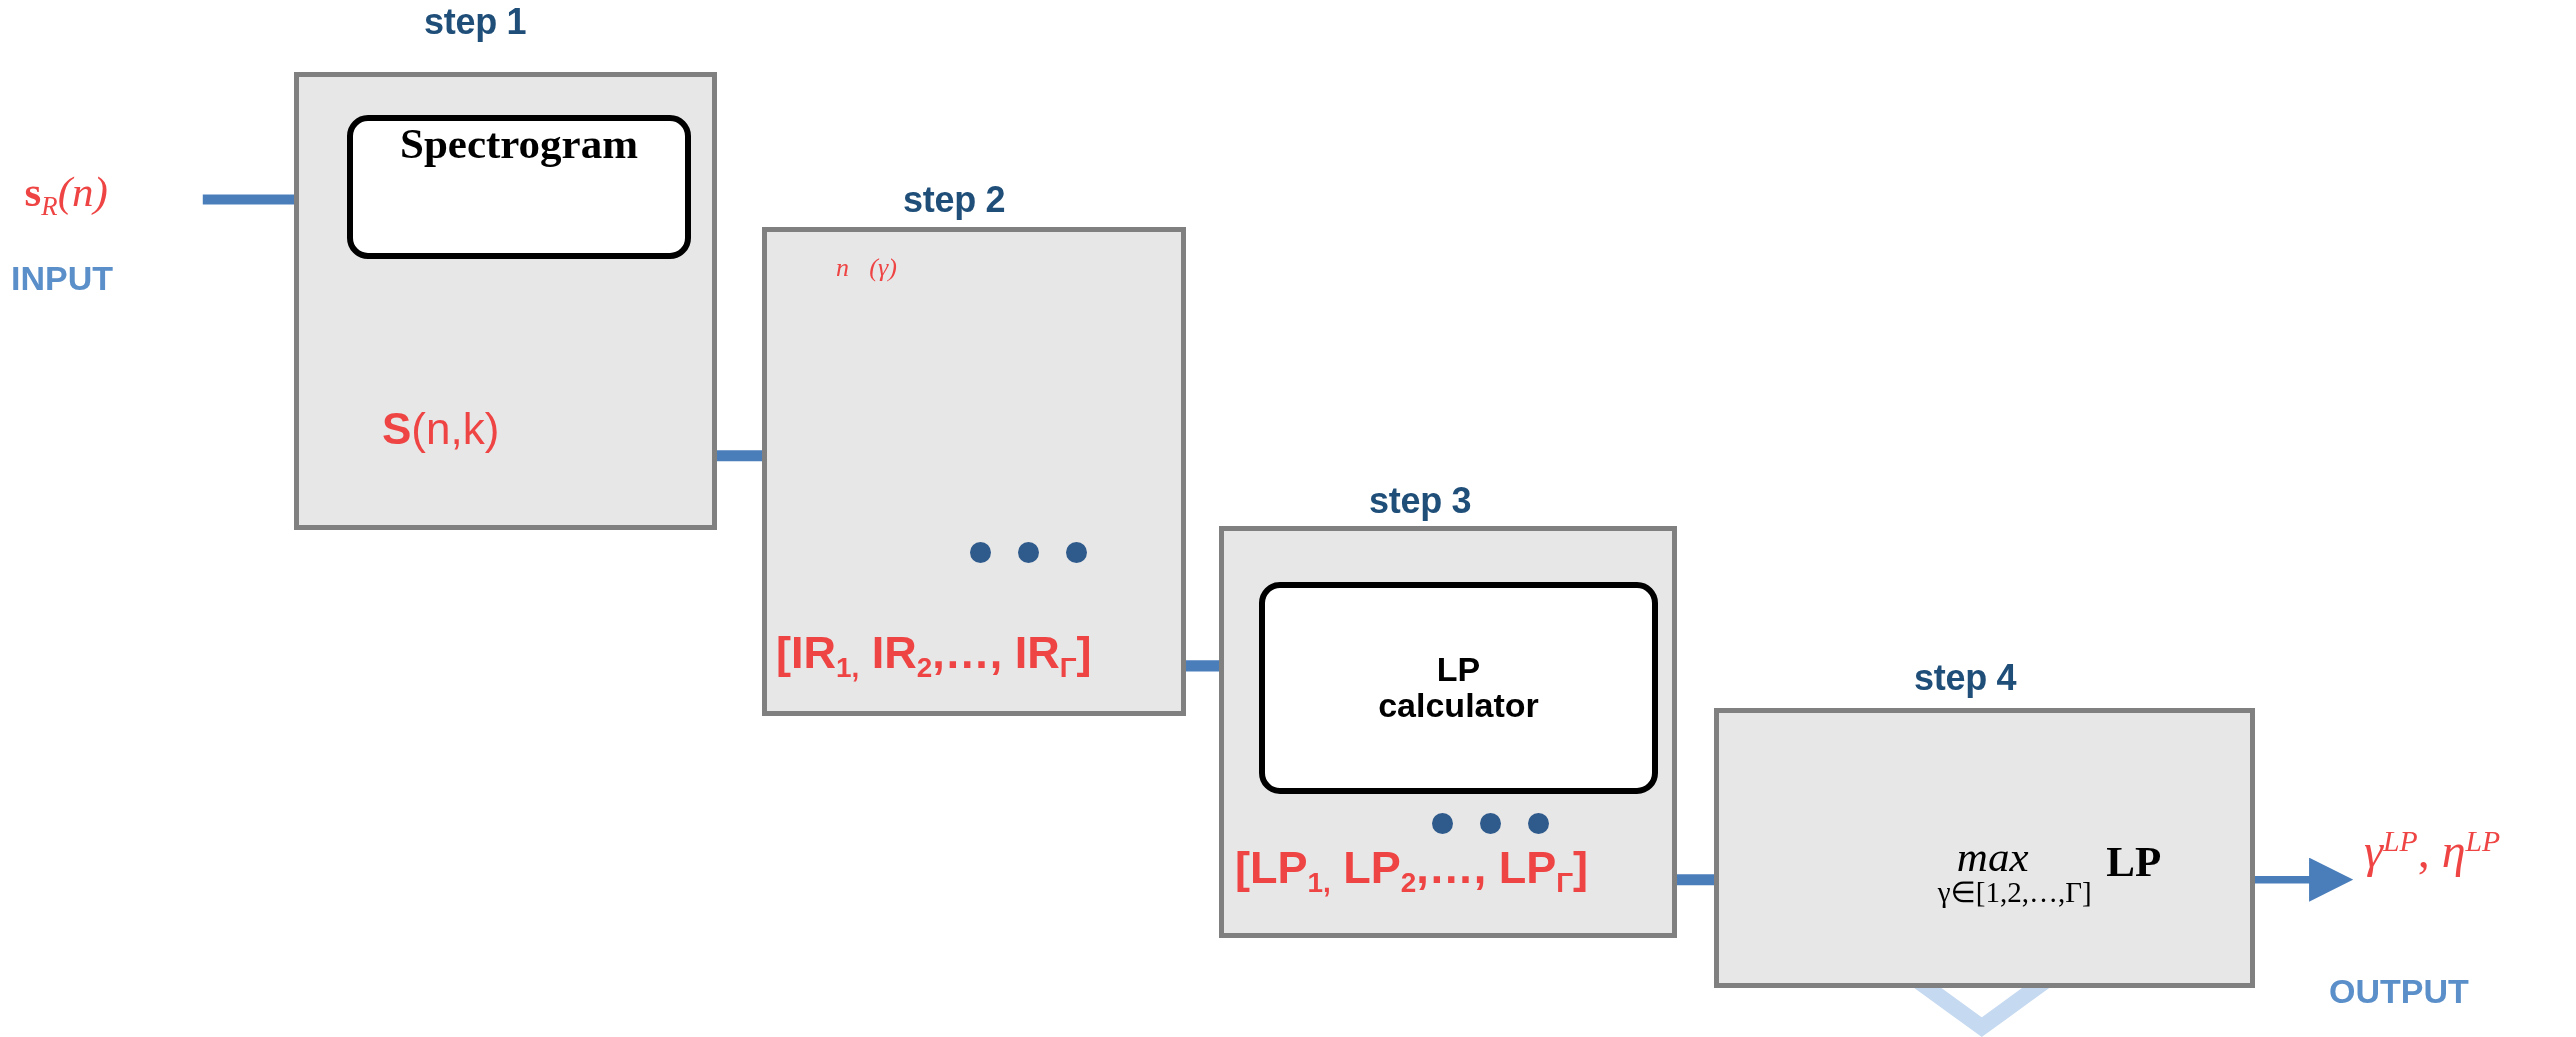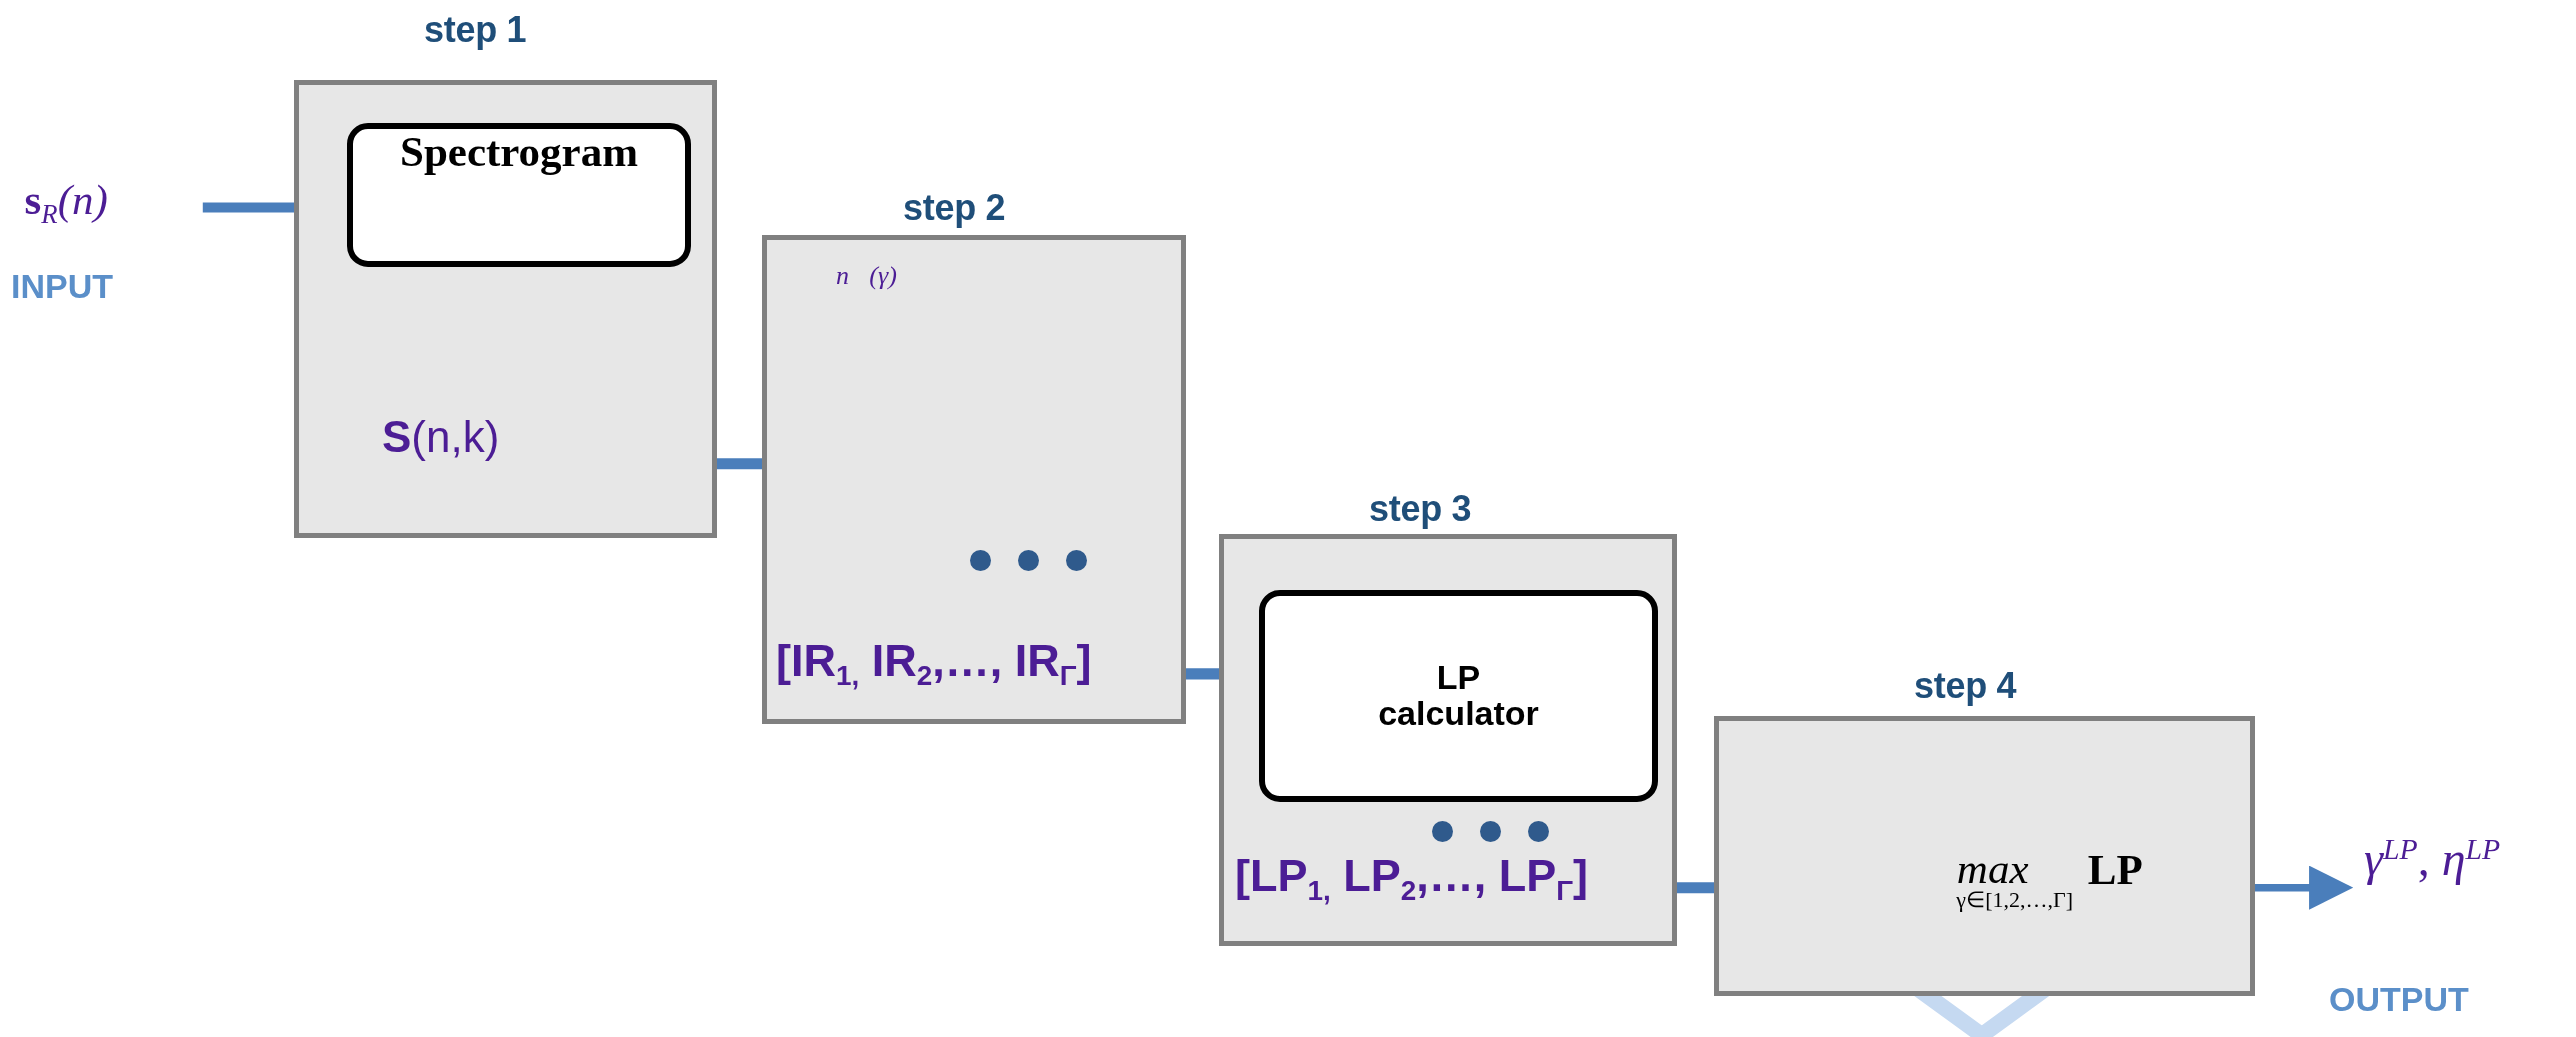--- a/index.html
+++ b/index.html
@@ -1,20 +1,20 @@
 <!DOCTYPE html>
 <html style="font-size:9.8px"><head>
 <meta charset="utf-8">
 <style>
   html,body{margin:0;padding:0;background:#ffffff;}
   body{
     font-family:"Liberation Sans", sans-serif;
     width:2576px;height:1038px;position:relative;overflow:hidden;
   }
-  #stage{position:absolute;left:0;top:12px;width:2576px;height:946px;}
+  #stage{position:absolute;left:0;top:4px;width:2576px;height:946px;}
 
   
   .panel{
     position:absolute;
     background:#E7E7E7;
     border:5.5px solid #808080;
     box-sizing:border-box;
   }
   
   .step-cap{
@@ -43,21 +43,21 @@
     font-weight:bold;
     color:#000;
     line-height:1.05;
   }
   .serif-lbl{
     font-family:"Liberation Serif", serif;
     font-size:43px !important;
   }
 
   
-  .txt{position:absolute;white-space:nowrap;color:#4c1d95;line-height:1;}
+  .txt{position:absolute;white-space:nowrap;color:#ef4444;line-height:1;}
   .io-lbl{
     position:absolute;color:#5B8FC9;font-weight:bold;font-size:34px;
     white-space:nowrap;line-height:1;
   }
   .mathserif{font-family:"Liberation Serif", serif;}
   .ital{font-style:italic;}
   sub{font-size:0.62em;vertical-align:-0.32em;}
   sup{font-size:0.62em;vertical-align:0.55em;}
 
   
@@ -178,21 +178,21 @@
   <div class="txt" style="left:1235px;top:841px;font-size:45px;font-weight:bold;">
     <span>[LP</span><sub>1,</sub><span> LP</span><sub>2</sub><span>,…,</span><span> LP</span><sub>Γ</sub><span>]</span>
   </div>
 
   <div class="step-cap" style="left:1914px;top:656px;">step 4</div>
   <div class="panel" style="left:1714px;top:704px;width:541px;height:280px;"></div>
 
   <div style="position:absolute;left:1883px;top:833px;width:289px;text-align:center;">
     <div style="display:inline-block;text-align:center;vertical-align:middle;">
       <div class="mathserif ital" style="font-size:43px;line-height:0.95;">max</div>
-      <div class="mathserif" style="font-size:22px;line-height:1;margin-left:44px;">γ∈[1,2,…,Γ]</div>
+      <div class="mathserif" style="font-size:29px;line-height:1;margin-left:44px;">γ∈[1,2,…,Γ]</div>
     </div><div class="mathserif" style="display:inline-block;font-size:43px;font-weight:bold;vertical-align:middle;padding-left:14.7px;padding-bottom:21px;">LP</div>
   </div>
 
   <div class="txt mathserif" style="left:24.6px;top:166px;font-size:43px;">
     <span style="font-weight:bold;">s</span><sub class="ital">R</sub><span class="ital">(n)</span>
   </div>
   <div class="io-lbl" style="left:11px;top:257px;">INPUT</div>
 
   <div class="txt mathserif" style="left:2326px;top:822px;font-size:48px;margin-left:38px;">
     <span class="ital">γ</span><sup class="ital">LP</sup><span>,</span>&nbsp;<span class="ital">η</span><sup class="ital">LP</sup>

